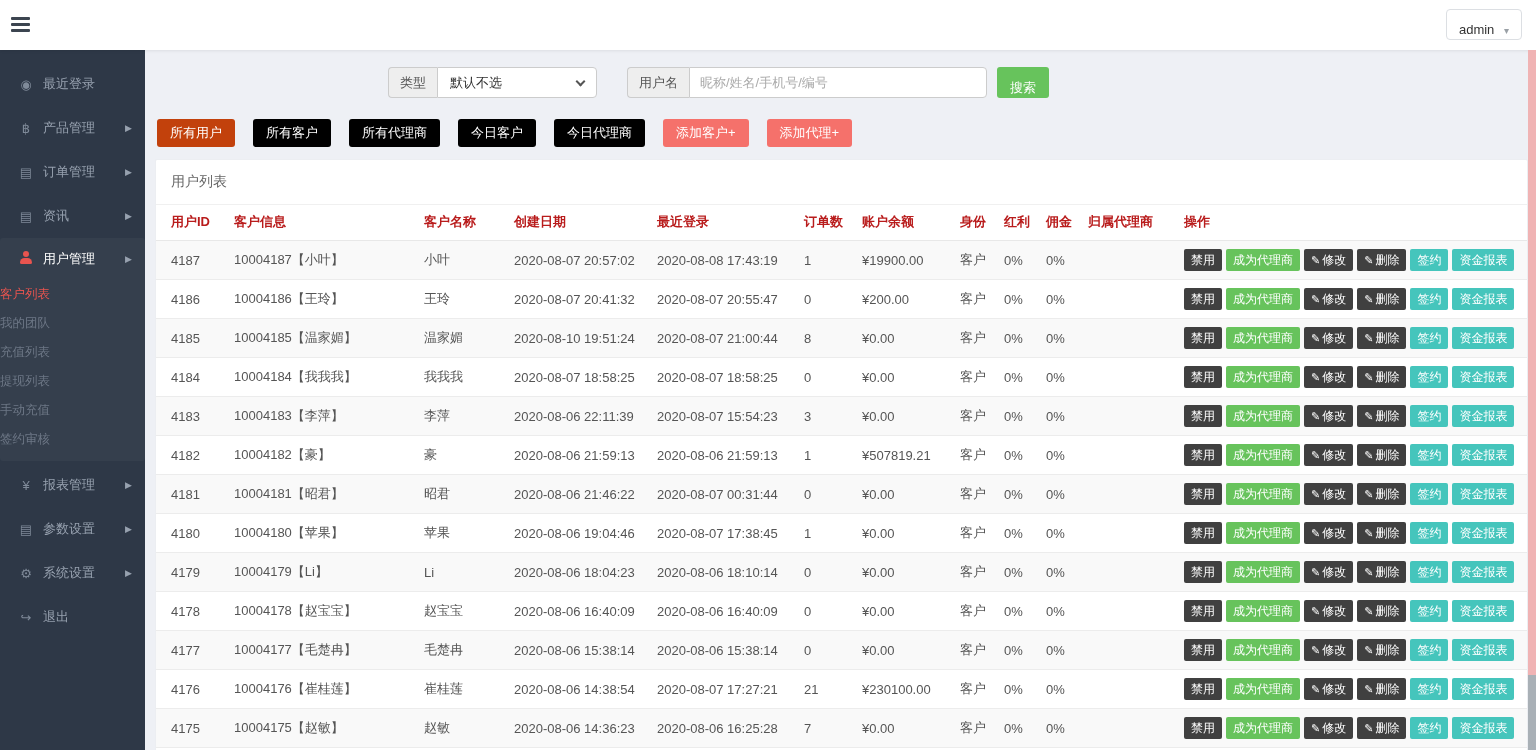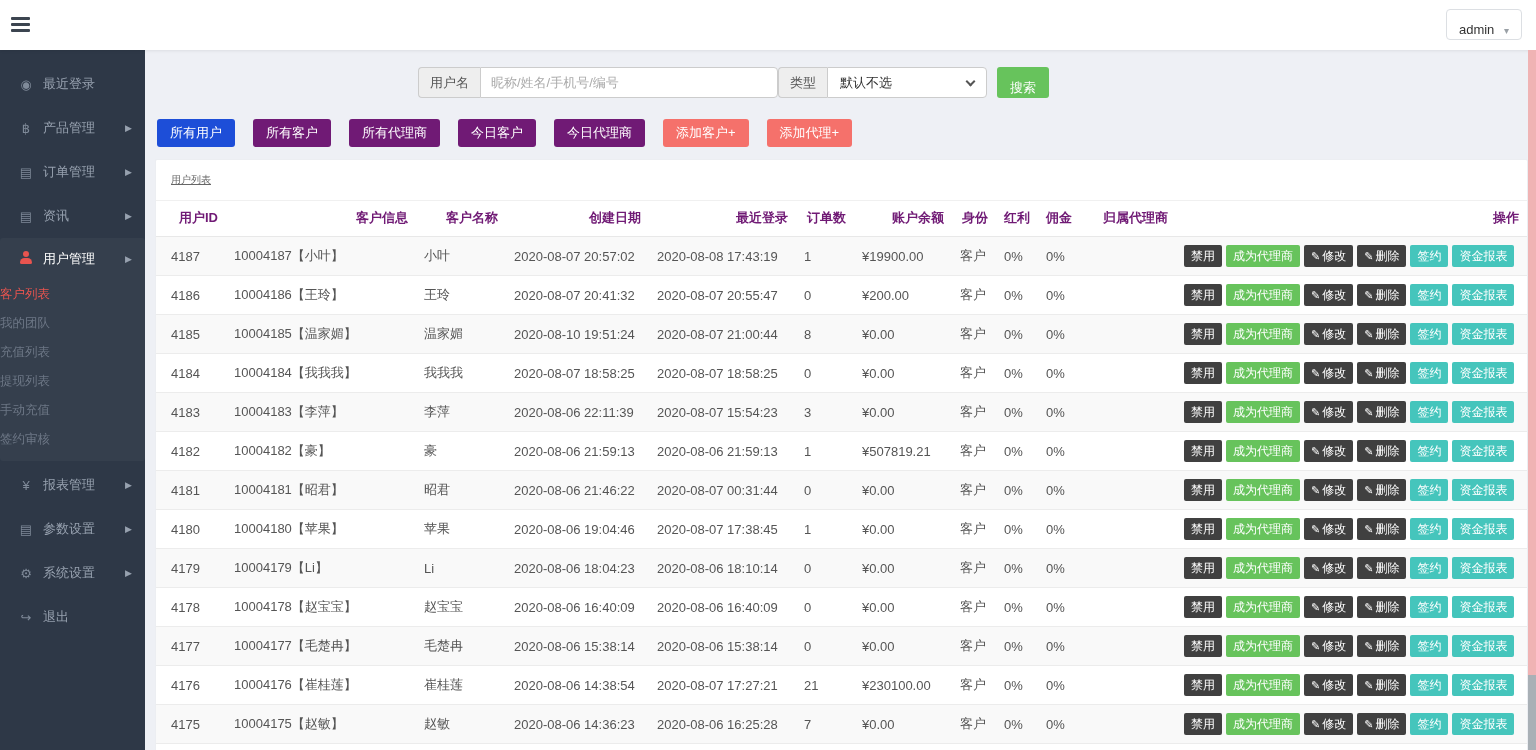--- a/index.html
+++ b/index.html
@@ -70,34 +70,34 @@
   .btn-search {
     margin-left:10px; height:31px; padding:12px 13px; background:#67c35c; color:#fff;
     border:none; border-radius:3px; font-size:13px; cursor:pointer; font-family:inherit;
   }
   
   .filter-row { display:flex; margin:21px 0 0 12px; gap:18px; }
   .fbtn {
     height:28px; line-height:28px; padding:0 13px; border:none; border-radius:3px;
     color:#fff; font-size:13px; cursor:pointer; font-family:inherit;
   }
-  .f-teal  { background:#1d4ed8; }
-  .f-green { background:#701a75;text-align:center; }
+  .f-teal  { background:#c2410c; }
+  .f-green { background:#000000;text-align:center; }
   .f-red   { background:#f5716b; }
   
   .panel {
     margin:12px 8px 0 10px; background:#fff; border:1px solid #eceef2; border-radius:2px;
     min-height:600px;
   }
   .panel-head {
-    padding:13px 15px; color:#666; font-size:10px; border-bottom:1px solid #f0f0f0;text-decoration:underline;
+    padding:13px 15px; color:#666; font-size:14px; border-bottom:1px solid #f0f0f0;
   }
   table.tbl { width:100%; border-collapse:collapse; table-layout:fixed; font-size:13px; }
   .tbl th {
-    text-align:right; color:#701a75; font-weight:bold; padding:8px 8px 9px;
+    text-align:left; color:#b91c1c; font-weight:bold; padding:8px 8px 9px;
     border-bottom:1px solid #e8e8e8; white-space:nowrap;
   }
   .tbl td { padding:8px; color:#555; white-space:nowrap; overflow:hidden; }
   .tbl tbody tr { border-bottom:1px solid #ececec; }
   .tbl tbody tr:nth-child(odd) { background:#f9f9f9; }
   .tbl th:first-child, .tbl td:first-child { padding-left:15px; }
   .c-balance { color:#e8413c; }
   .c-pct { color:#777; }
   
   .abtn {
@@ -178,30 +178,30 @@
       <span class="arrow">▶</span>
     </div>
     <div class="side-item">
       <span class="icon">↪</span>
       <span>退出</span>
     </div>
   </div>
 
 <div class="main">
   <div class="search-row">
-    <div class="input-group ug">
-      <span class="addon">用户名</span>
-      <input class="text-input" type="text" placeholder="昵称/姓名/手机号/编号" style="">
-    </div>
     <div class="input-group">
       <span class="addon">类型</span>
       <div class="select-box">
         <span>默认不选</span>
         <span class="sel-caret"></span>
       </div>
+    </div>
+    <div class="input-group ug">
+      <span class="addon">用户名</span>
+      <input class="text-input" type="text" placeholder="昵称/姓名/手机号/编号" style="">
     </div>
     <button class="btn-search">搜索</button>
   </div>
 
   <div class="filter-row" id="filters">
       <button class="fbtn f-teal">所有用户</button>
       <button class="fbtn f-green">所有客户</button>
       <button class="fbtn f-green">所有代理商</button>
       <button class="fbtn f-green">今日客户</button>
       <button class="fbtn f-green">今日代理商</button>

